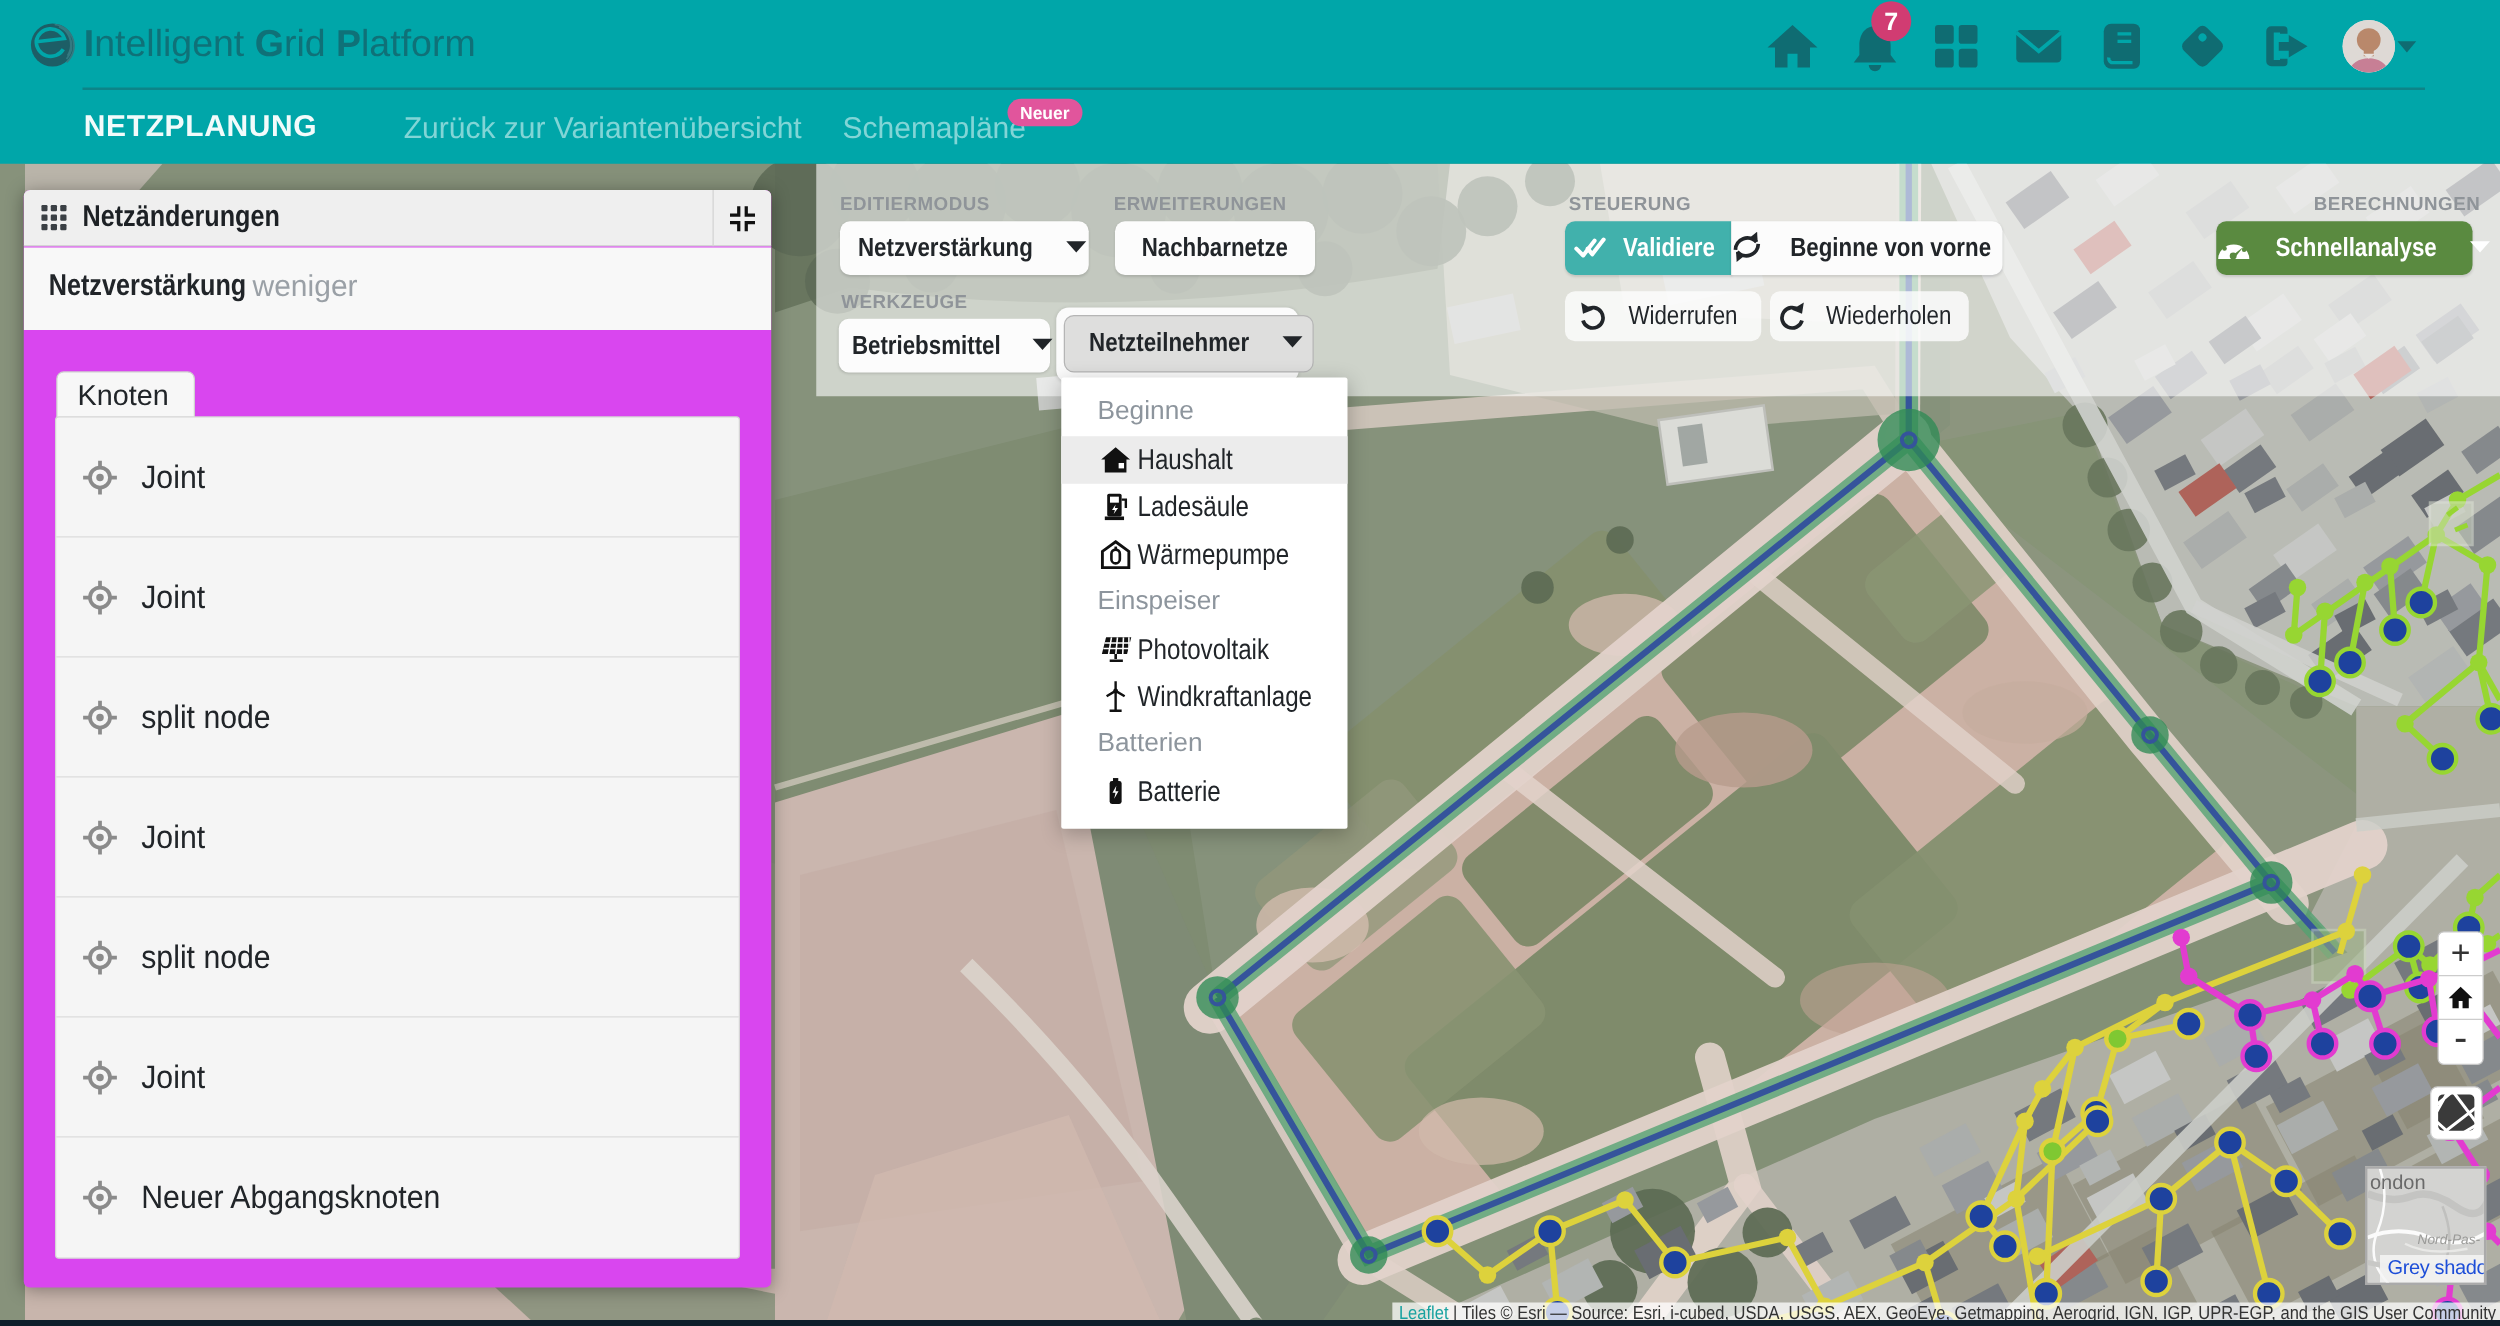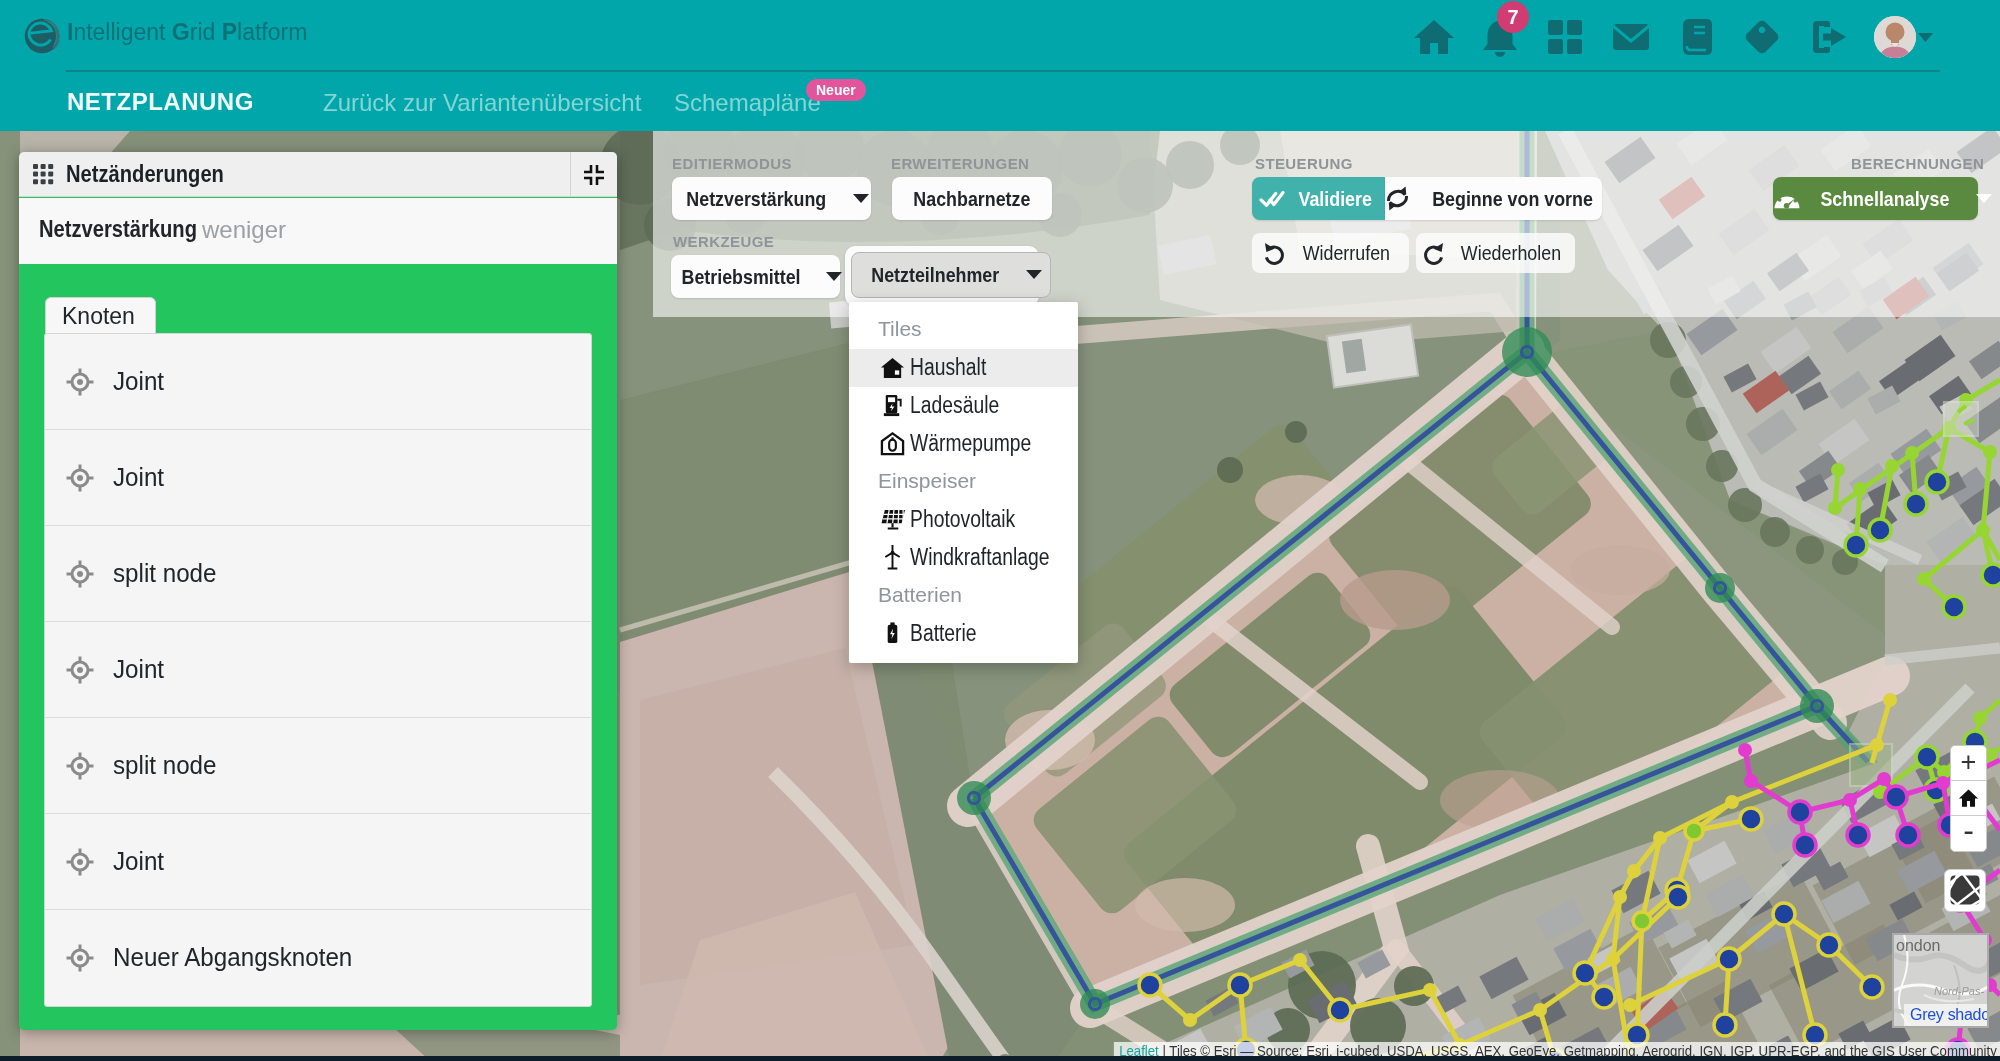--- a/index.html
+++ b/index.html
@@ -6,29 +6,29 @@
   html,body { width:2000px; height:1061px; overflow:hidden; }
   body { font-family:"Liberation Sans", sans-serif; }
   #app { position:relative; width:2000px; height:1061px; overflow:hidden; background:#7d8870; }
   #mapsvg { position:absolute; left:0; top:0; }
   .cond { display:inline-block; transform:scaleX(0.84); transform-origin:0 50%; white-space:nowrap; }
   .condc { display:inline-block; transform:scaleX(0.85); transform-origin:50% 50%; white-space:nowrap; }
 
   
   #header { position:absolute; left:0; top:0; width:2000px; height:131px; background:#00a6a9; z-index:50; }
   #hdr-sep { position:absolute; left:66px; top:70px; width:1874px; height:2px; background:#0d8488; }
-  .brand { position:absolute; left:67px; top:19px; font-size:23px; color:#0f7178; letter-spacing:0px; }
+  .brand { position:absolute; left:67px; top:19px; font-size:30px; color:#0f7178; letter-spacing:0px; }
   .brand b { font-weight:700; }
   .navttl { position:absolute; left:67px; top:88px; font-size:24px; font-weight:700; color:#f2fbfb; letter-spacing:0.5px; }
   .navlnk { position:absolute; top:89px; font-size:24px; color:rgba(235,252,252,0.55);text-align:center; }
   .beta { position:absolute; left:806px; top:79px; background:#e1559c; color:#fff; font-size:14px; font-weight:700; padding:3px 10px; border-radius:12px; }
   .hicons { position:absolute; right:0; top:0; }
 
   
-  #panel { position:absolute; left:19px; top:152px; width:598px; height:878px; background:#22c55e; border-radius:5px; box-shadow:0 2px 14px rgba(0,0,0,0.35); z-index:30; overflow:hidden; }
+  #panel { position:absolute; left:19px; top:152px; width:598px; height:878px; background:#d946ef; border-radius:5px; box-shadow:0 2px 14px rgba(0,0,0,0.35); z-index:30; overflow:hidden; }
   #panel-head { position:absolute; left:0; top:0; width:598px; height:45px; background:#efefef; border-bottom:1px solid #d4d4d4; }
   #panel-head .ttl { position:absolute; left:47px; top:8px; font-size:24px; font-weight:700; color:#1d2125; }
   #panel-vline { position:absolute; left:551px; top:0; width:1px; height:45px; background:#d4d4d4; }
   #panel-sub { position:absolute; left:0; top:46px; width:598px; height:66px; background:#f8f8f8; }
   #panel-sub .a { position:absolute; left:20px; top:17px; font-size:24px; font-weight:700; color:#212529; }
   #panel-sub .b { position:absolute; left:183px; top:18px; font-size:24px; color:#9aa0a6; }
   #knoten { position:absolute; left:26px; top:145px; width:111px; height:38px; background:#f7f7f7; border:1px solid #d0d0d0; border-radius:6px 6px 0 0; font-size:23px; color:#212529; line-height:36px; padding-left:16px; }
   #nlist { position:absolute; left:25px; top:181px; width:548px; background:#f5f5f5; border:1px solid #d5d5d5; border-radius:3px; }
   .nrow { position:relative; height:96px; border-bottom:1px solid #dcdcdc; }
   .nrow:last-child { border-bottom:none; }
@@ -544,21 +544,21 @@
             </g>
             <circle cx="15" cy="15" r="3" fill="#8b8b8b"></circle>
           </svg>
           <div class="lbl"><span style="display:inline-block;transform:scaleX(0.93);transform-origin:0 50%;white-space:nowrap">Neuer Abgangsknoten</span></div>
         </div>
       </div>
   </div>
 
   <div id="menu">
       <div class="mhl"></div>
-      <div class="mhead" style="top:15px">Tiles</div>
+      <div class="mhead" style="top:15px">Beginne</div>
       <div class="micon" style="top:53px"><svg width="25" height="25" viewBox="0 0 26 26">
           <path d="M13,3 L25,13 L22,13 L22,24 L4,24 L4,13 L1,13 Z" fill="#111"></path>
           <rect x="15.5" y="16" width="4.5" height="4.5" fill="#fff"></rect>
         </svg></div>
       <div class="mitem" style="top:52px"><span class="cond">Haushalt</span></div>
       <div class="micon" style="top:91px"><svg width="25" height="25" viewBox="0 0 26 26">
           <rect x="6" y="2" width="12" height="19" rx="1.5" fill="#111"></rect>
           <rect x="8.3" y="4.5" width="7.4" height="5" fill="#fff"></rect>
           <path d="M13,11 L10,15.5 L12.4,15.5 L11.4,19 L15,14 L12.4,14 Z" fill="#fff"></path>
           <rect x="4" y="21" width="16" height="3" fill="#111"></rect>

